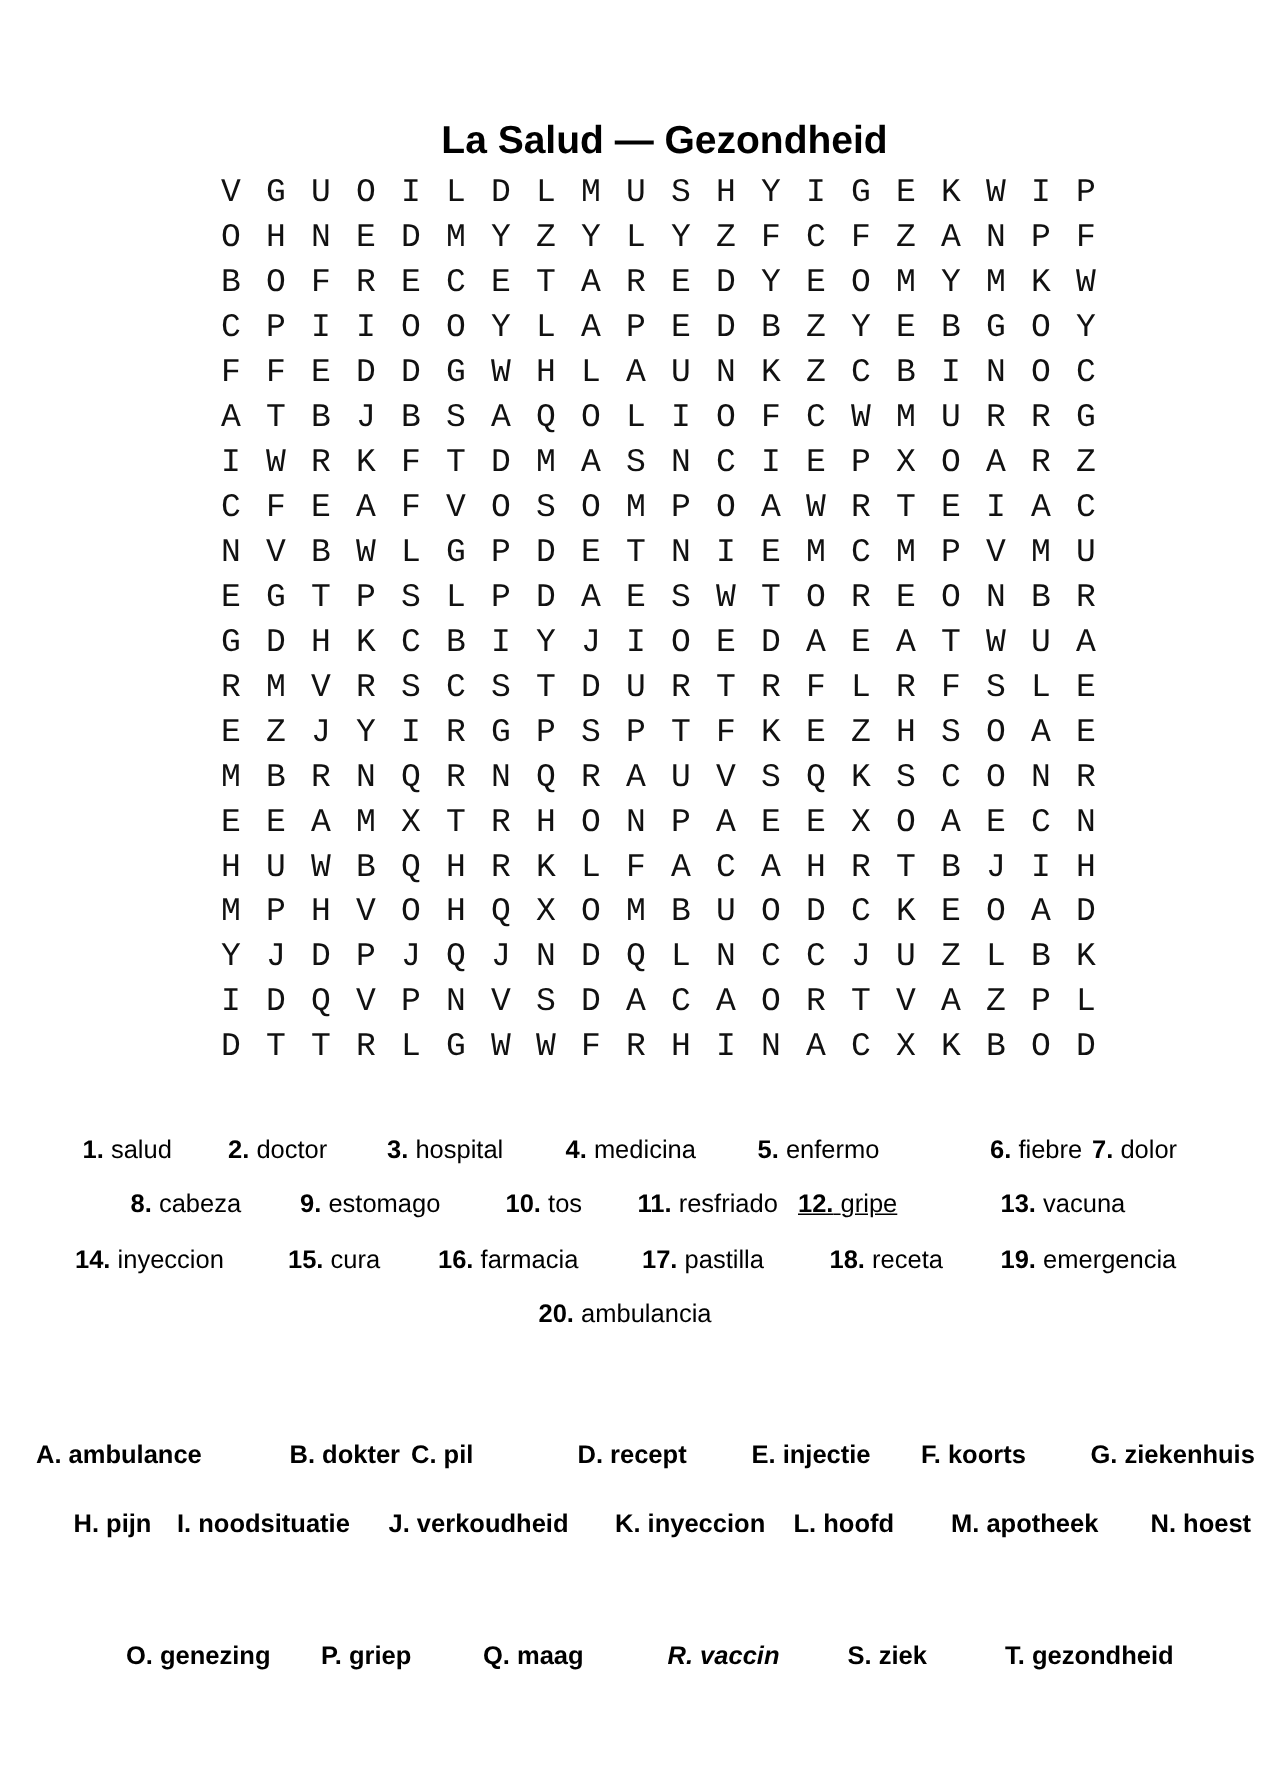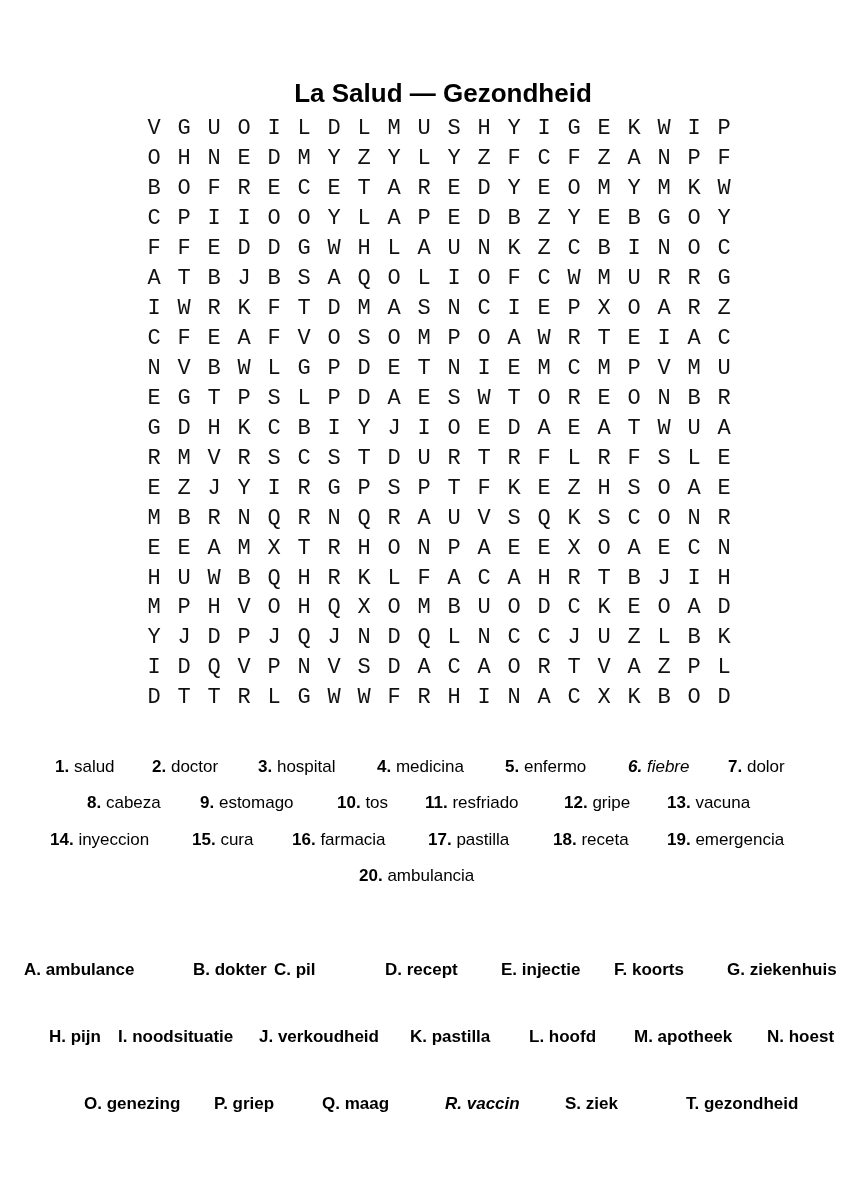--- a/index.html
+++ b/index.html
@@ -525,30 +525,30 @@
       <span class="grid-cell">D</span>
     </div>
   </div>
 
 <div class="clue-row" style="top:755px;">
   <span class="clue" style="left:55px;"><span class="num">1.</span> <span>salud</span></span>
   <span class="clue" style="left:152px;"><span class="num">2.</span> <span>doctor</span></span>
   <span class="clue" style="left:258px;"><span class="num">3.</span> <span>hospital</span></span>
   <span class="clue" style="left:377px;"><span class="num">4.</span> <span>medicina</span></span>
   <span class="clue" style="left:505px;"><span class="num">5.</span> <span>enfermo</span></span>
-  <span class="clue" style="left:628px;font-style:italic;"><span class="num">6.</span> <span>fiebre</span></span>
+  <span class="clue" style="left:660px;"><span class="num">6.</span> <span>fiebre</span></span>
   <span class="clue" style="left:728px;"><span class="num">7.</span> <span>dolor</span></span>
 </div>
 
 <div class="clue-row" style="top:791px;">
   <span class="clue" style="left:87px;"><span class="num">8.</span> <span>cabeza</span></span>
   <span class="clue" style="left:200px;"><span class="num">9.</span> <span>estomago</span></span>
   <span class="clue" style="left:337px;"><span class="num">10.</span> <span>tos</span></span>
   <span class="clue" style="left:425px;"><span class="num">11.</span> <span>resfriado</span></span>
-  <span class="clue" style="left:564px;"><span class="num">12.</span> <span>gripe</span></span>
+  <span class="clue" style="left:532px;text-decoration:underline;"><span class="num">12.</span> <span>gripe</span></span>
   <span class="clue" style="left:667px;"><span class="num">13.</span> <span>vacuna</span></span>
 </div>
 
 <div class="clue-row" style="top:828px;">
   <span class="clue" style="left:50px;"><span class="num">14.</span> <span>inyeccion</span></span>
   <span class="clue" style="left:192px;"><span class="num">15.</span> <span>cura</span></span>
   <span class="clue" style="left:292px;"><span class="num">16.</span> <span>farmacia</span></span>
   <span class="clue" style="left:428px;"><span class="num">17.</span> <span>pastilla</span></span>
   <span class="clue" style="left:553px;"><span class="num">18.</span> <span>receta</span></span>
   <span class="clue" style="left:667px;"><span class="num">19.</span> <span>emergencia</span></span>
@@ -561,30 +561,30 @@
 <div class="answer-row" style="top:958px;">
   <span class="answer" style="left:24px;">A. ambulance</span>
   <span class="answer" style="left:165px;margin-left:28px;">B. dokter</span>
   <span class="answer" style="left:274px;">C. pil</span>
   <span class="answer" style="left:385px;">D. recept</span>
   <span class="answer" style="left:501px;">E. injectie</span>
   <span class="answer" style="left:614px;">F. koorts</span>
   <span class="answer" style="left:727px;">G. ziekenhuis</span>
 </div>
 
-<div class="answer-row" style="top:1025px;">
+<div class="answer-row" style="top:1004px;">
   <span class="answer" style="left:49px;">H. pijn</span>
   <span class="answer" style="left:118px;">I. noodsituatie</span>
   <span class="answer" style="left:259px;">J. verkoudheid</span>
-  <span class="answer" style="left:410px;">K. pastilla</span>
+  <span class="answer" style="left:410px;">K. inyeccion</span>
   <span class="answer" style="left:529px;">L. hoofd</span>
   <span class="answer" style="left:634px;">M. apotheek</span>
   <span class="answer" style="left:767px;">N. hoest</span>
 </div>
 
 <div class="answer-row" style="top:1092px;">
   <span class="answer" style="left:84px;">O. genezing</span>
   <span class="answer" style="left:214px;">P. griep</span>
   <span class="answer" style="left:322px;">Q. maag</span>
   <span class="answer" style="left:445px;font-style:italic;">R. vaccin</span>
   <span class="answer" style="left:565px;">S. ziek</span>
-  <span class="answer" style="left:670px;margin-left:16px;">T. gezondheid</span>
+  <span class="answer" style="left:670px;">T. gezondheid</span>
 </div>
 
 </body></html>

